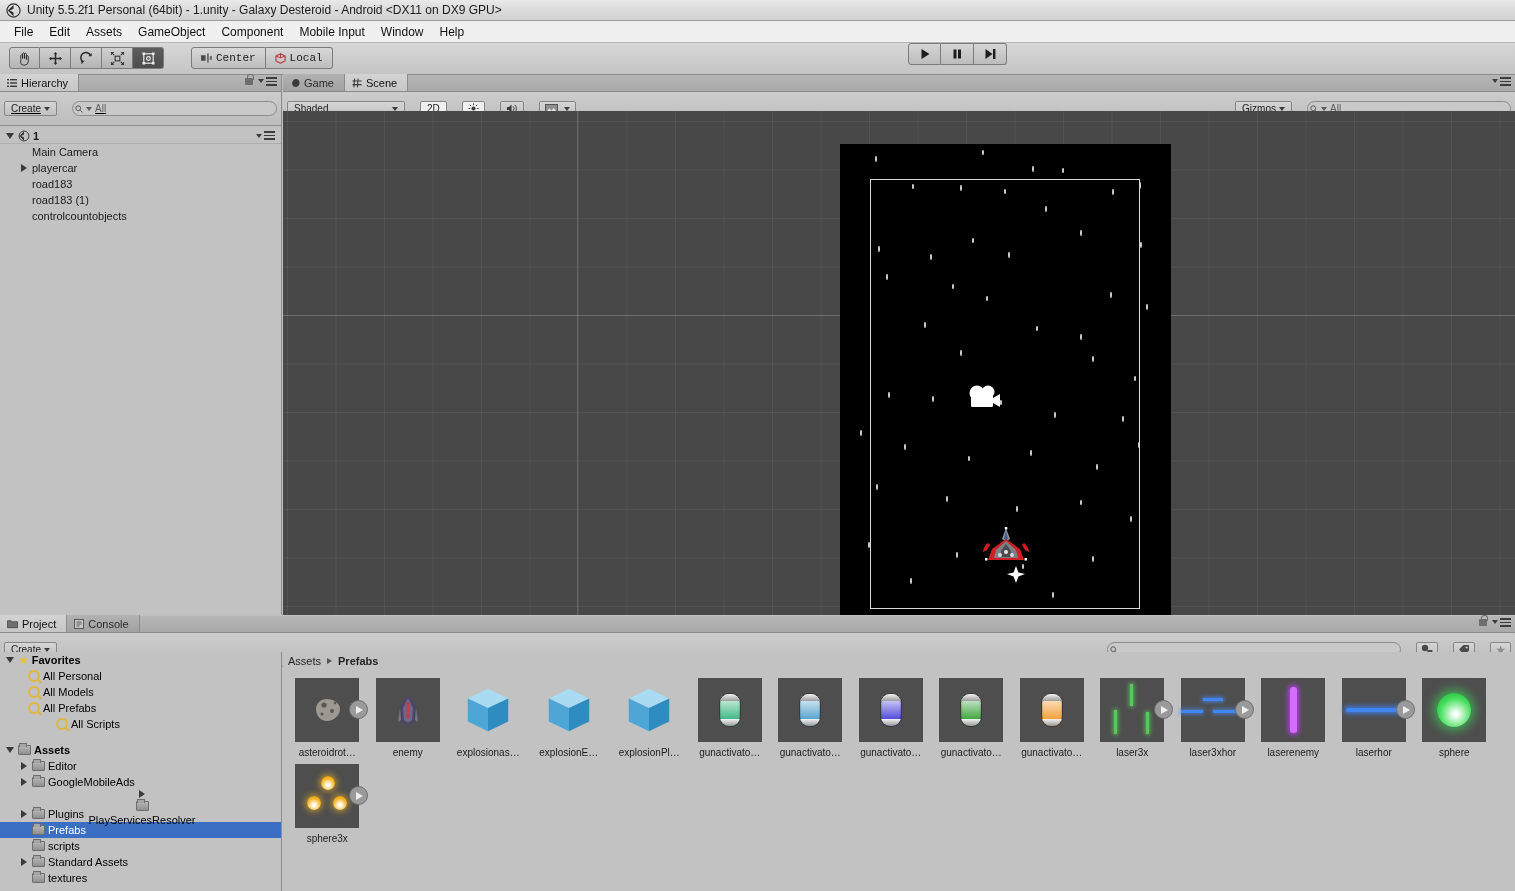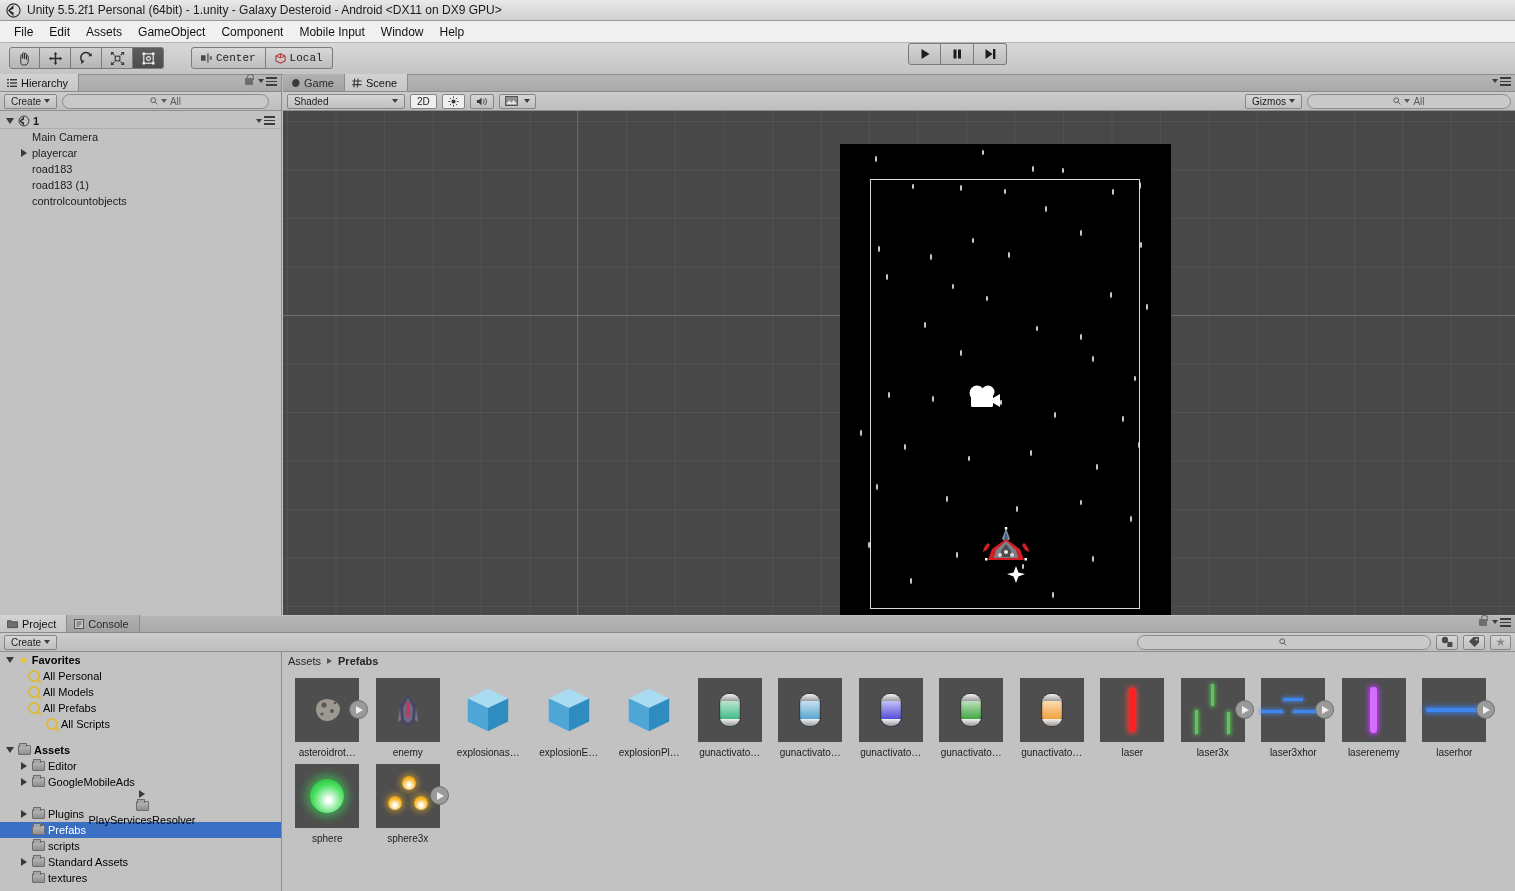--- a/index.html
+++ b/index.html
@@ -85,35 +85,35 @@
     background: linear-gradient(to bottom,#b2b2b2,#a2a2a2);
     border-right:1px solid #8c8c8c;
   }
   .ptab.active {
     background: linear-gradient(to bottom,#d3d3d3,#c6c6c6);
     color:#111;
   }
   .tab-ctrl { position:absolute; right:4px; top:2px; display:flex; gap:5px; align-items:center;}
 
   .subbar {
-    height: 19px;
+    height: 34px;
     background: linear-gradient(to bottom,#cccccc,#bdbdbd);
     border-bottom: 1px solid #8f8f8f;
-    display:flex; align-items:center; padding: 0 4px; gap:5px;
+    display:flex; align-items:center; padding: 0 4px; gap:15px;text-decoration:underline;
   }
   .minibtn {
     height:15px; padding:0 6px; font-size:10px; color:#1c1c1c;
     background: linear-gradient(to bottom,#d6d6d6,#c0c0c0);
     border:1px solid #868686; border-radius:2px;
     display:flex; align-items:center; gap:3px;
   }
   .searchfield {
     height:15px; background:#c9c9c9; border:1px solid #8b8b8b;
     border-radius:8px; display:flex; align-items:center;
-    padding: 0 2px; gap:3px; font-size:10px; color:#5c5c5c;justify-content:center;
+    padding: 0 2px; gap:3px; font-size:10px; color:#5c5c5c;
   }
   .caret-d { width:0;height:0;border-left:3px solid transparent;border-right:3px solid transparent;border-top:4px solid #3c3c3c;}
 
   
   #hierarchy { position:absolute; left:0; top:75px; width:282px; height:540px;
                background:#c2c2c2; border-right:1px solid #8d8d8d;}
   .tree { padding-top:2px; font-size:11px; color:#1b1b1b; }
   .trow { height:16px; display:flex; align-items:center; gap:3px; padding-left:4px; white-space:nowrap;}
   .twist { width:11px; display:flex; justify-content:center; align-items:center; }
   .tri-r { width:0;height:0;border-top:4px solid transparent;border-bottom:4px solid transparent;border-left:6px solid #3a3a3a;}
@@ -615,21 +615,21 @@
         <span>All Personal</span>
       </div>
       <div class="trow" style="padding-left:28px;">
         <span class="magn"></span>
         <span>All Models</span>
       </div>
       <div class="trow" style="padding-left:28px;">
         <span class="magn"></span>
         <span>All Prefabs</span>
       </div>
-      <div class="trow" style="padding-left:46px;">
+      <div class="trow" style="padding-left:28px;margin-left:28px;">
         <span class="magn"></span>
         <span>All Scripts</span>
       </div>
 
       <div style="height:10px"></div>
 
       <div class="trow" style="padding-left:4px;">
         <span class="twist">
             <span class="tri-d"></span>
           </span>
@@ -801,26 +801,20 @@
         <div class="asset">
           <div class="thumb thumb-bg">
             <div class="capsule" style="background:linear-gradient(to bottom,#fdf3e2,#ef8a10);">
               <span class="cap-top"></span>
                 <span class="cap-bot"></span>
             </div>
           </div>
           <div class="asset-label">gunactivato…</div>
         </div>
 
-        <div class="asset">
-          <div class="thumb thumb-bg">
-            <div class="glowline-v" style="background:#ff2020;box-shadow:0 0 5px 2px rgba(255,60,60,.85);height:44px;"></div>
-          </div>
-          <div class="asset-label">laser</div>
-        </div>
 
         <div class="asset">
           <div class="thumb thumb-bg" style="position:relative;">
             <div style="position:absolute;left:30px;top:6px;width:3px;height:22px;background:#5ec45e;box-shadow:0 0 4px 1px rgba(90,210,90,.8);"></div>
             <div style="position:absolute;left:14px;top:32px;width:3px;height:24px;background:#5ec45e;box-shadow:0 0 4px 1px rgba(90,210,90,.8);"></div>
             <div style="position:absolute;left:46px;top:34px;width:3px;height:22px;background:#5ec45e;box-shadow:0 0 4px 1px rgba(90,210,90,.8);"></div>
             <span class="playbadge"></span>
           </div>
           <div class="asset-label">laser3x</div>
         </div>

